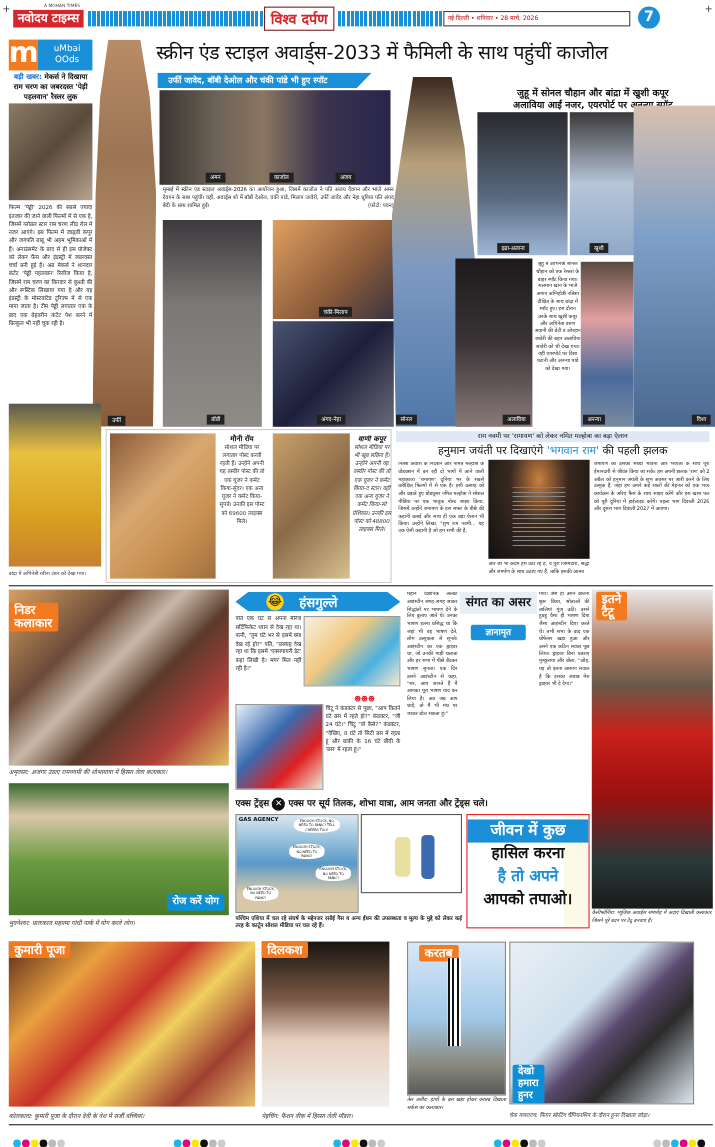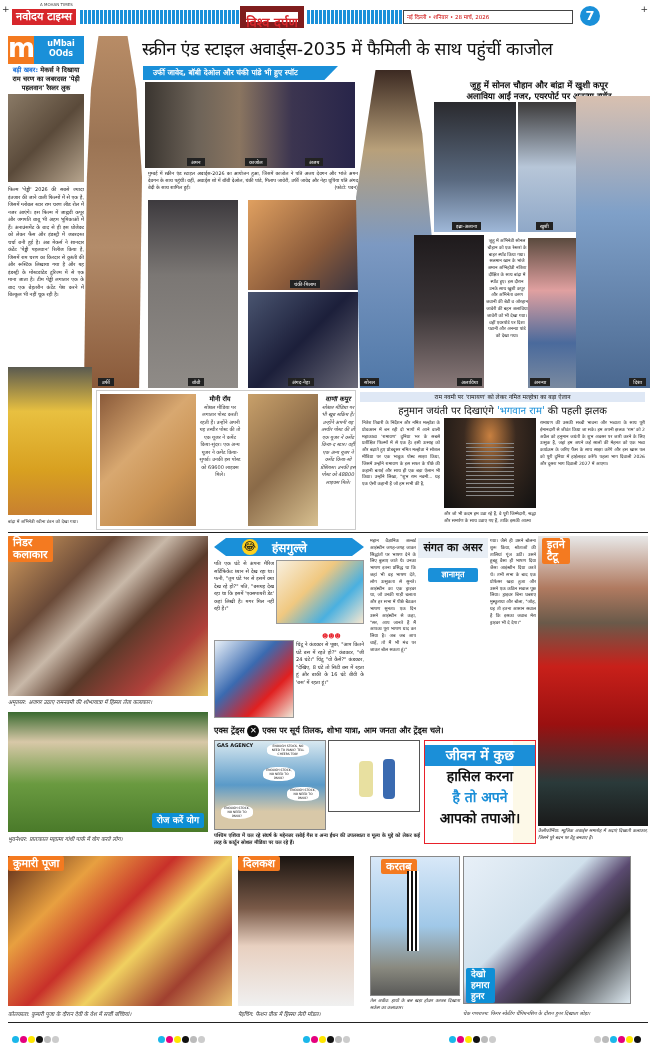--- a/index.html
+++ b/index.html
@@ -19,51 +19,51 @@
 <body>
 
 <div class="abs" style="left:0;top:0;width:650px;height:30px">
   <div class="abs" style="left:2px;top:4px;font-size:9px;color:#333">+</div>
   <div class="abs" style="right:2px;top:4px;font-size:9px;color:#333">+</div>
   <div class="abs" style="left:40px;top:2px;font-size:4px;color:#444">A MOHAN TIMES</div>
   <div class="abs" style="left:12px;top:9px;width:64px;height:16px;background:#d7262b;color:#fff;font-weight:bold;font-size:11px;line-height:16px;text-align:center">
     <span>नवोदय टाइम्स</span>
   </div>
   <div class="abs" style="left:80px;top:10px;width:160px;height:14px;background:repeating-linear-gradient(90deg,#1a90d9 0 3px,#fff 3px 4px)"></div>
-  <div class="abs" style="left:240px;top:6px;width:64px;height:22px;border:6px solid #7f1d1d;background:#fff;text-align:center">
+  <div class="abs" style="left:240px;top:6px;width:64px;height:22px;border:1px solid #7f1d1d;background:#fff;text-align:center">
     <span style="font-size:13px;font-weight:bold;color:#d7262b;line-height:20px">विश्व दर्पण</span>
   </div>
   <div class="abs" style="left:307px;top:10px;width:95px;height:14px;background:repeating-linear-gradient(90deg,#1a90d9 0 3px,#fff 3px 4px)"></div>
   <div class="abs" style="left:403px;top:10px;width:170px;height:14px;border:1px solid #444;font-size:5.5px;line-height:12px;padding-left:3px;color:#c00">
     <span>नई दिल्ली • शनिवार • 28 मार्च, 2026</span>
   </div>
   <div class="abs" style="left:580px;top:6px;width:20px;height:20px;border-radius:50%;background:#1a90d9;color:#fff;font-weight:bold;font-size:13px;text-align:center;line-height:20px">
     <span>7</span>
   </div>
 </div>
 
 <div class="abs" style="left:8px;top:36px;width:76px;height:320px">
   <div style="display:flex;height:28px">
     <div style="width:26px;background:#f47a20;color:#fff;font-weight:bold;font-size:26px;line-height:24px;text-align:center">m</div>
-    <div style="flex:1;background:#1a90d9;color:#fff;font-weight:bold;font-size:8px;line-height:10px;padding:3px 0 0 4px;text-align:center">
+    <div style="flex:1;background:#1a90d9;color:#fff;font-weight:normal;font-size:8px;line-height:10px;padding:3px 0 0 4px;text-align:center">
       <div>uMbai</div>
       <div>OOds</div>
     </div>
   </div>
   <div style="font-size:6.5px;font-weight:bold;line-height:9px;text-align:center;margin-top:2px">
     <span style="color:#1a6fd9">बड़ी खबर:</span>
     <span>मेकर्स ने दिखाया राम चरण का जबरदस्त 'पेड़ी पहलवान' रैस्लर लुक</span>
   </div>
   <div class="photo" style="left:0;top:58px;width:76px;height:88px;background:linear-gradient(135deg,#8a7a66,#5a4a3a 50%,#b7a58e)"></div>
   <div class="txt" style="position:absolute;left:0;top:150px;width:76px;height:170px;overflow:hidden">फिल्म 'पेड्डी' 2026 की सबसे ज्यादा इंतजार की जाने वाली फिल्मों में से एक है, जिसमें ग्लोबल स्टार राम चरण लीड रोल में नजर आएंगे। इस फिल्म में जाह्नवी कपूर और जगपति बाबू भी अहम भूमिकाओं में हैं। अनाउंसमेंट के बाद से ही इस प्रोजेक्ट को लेकर फैंस और इंडस्ट्री में जबरदस्त चर्चा बनी हुई है। अब मेकर्स ने शानदार कंटेंट 'पेड्डी पहलवान' रिलीज किया है, जिसमें राम चरण का किरदार से कुश्ती की और रूस्टिक लिखाया गया है और यह इंडस्ट्री के मोस्टवांटेड टूरिज्म में से एक माना जाता है। टीम पेड्डी लगातार एक के बाद एक बेहतरीन कंटेंट पेश करने में बिल्कुल भी नहीं चूक रही है।</div>
 </div>
 
 <div class="photo" style="left:84px;top:36px;width:58px;height:352px;background:linear-gradient(180deg,#b88c66 0%,#9b7454 30%,#b38c6a 60%,#8a5a3a 100%);clip-path:polygon(25% 0,75% 0,90% 15%,100% 40%,95% 100%,0 100%,5% 40%,12% 15%)"></div>
 
-<div class="abs" style="left:142px;top:38px;width:370px;font-size:17.5px;line-height:22px;white-space:nowrap;letter-spacing:-0.3px">स्क्रीन एंड स्टाइल अवार्ड्स-2035 में फैमिली के साथ पहुंचीं काजोल</div>
+<div class="abs" style="left:142px;top:38px;width:370px;font-size:17.5px;line-height:22px;white-space:nowrap;letter-spacing:-0.3px">स्क्रीन एंड स्टाइल अवार्ड्स-2033 में फैमिली के साथ पहुंचीं काजोल</div>
 <div class="abs" style="left:143px;top:66px;width:195px;height:14px;background:#1a90d9;color:#fff;font-size:7.5px;font-weight:bold;line-height:14px;padding-left:10px;clip-path:polygon(0 0,100% 0,93% 100%,0 100%)">
   <span>उर्फी जावेद, बॉबी देओल और चंकी पांडे भी हुए स्पॉट</span>
 </div>
 
 <div class="photo" style="left:145px;top:82px;width:210px;height:86px;background:linear-gradient(90deg,#3a3530 0%,#6d6358 25%,#8a7560 45%,#3c3550 70%,#28254a 100%)">
   <span class="cap-tag" style="left:42px">अमन</span>
   <span class="cap-tag" style="left:100px">काजोल</span>
   <span class="cap-tag" style="left:160px">अजय</span>
 </div>
 <div class="txt abs" style="left:148px;top:170px;width:210px;font-size:4.8px;line-height:7px">
@@ -131,21 +131,21 @@
 <div class="txt abs" style="left:362px;top:420px;width:78px;height:110px;overflow:hidden;font-size:4.5px;line-height:6.8px">नितेश तिवारी के निर्देशन और नमित मल्होत्रा के प्रोडक्शन में बन रही दो भागों में आने वाली महाकाव्य 'रामायण' दुनिया भर के सबसे प्रतीक्षित फिल्मों में से एक है। इसी उत्साह को और बढ़ाते हुए प्रोड्यूसर नमित मल्होत्रा ने सोशल मीडिया पर एक भावुक पोस्ट साझा किया, जिसमें उन्होंने रामायण के इस सफर के पीछे की कहानी बताई और साथ ही एक बड़ा ऐलान भी किया। उन्होंने लिखा, "शुभ राम नवमी... यह एक ऐसी कहानी है जो हम सभी की है,</div>
 <div class="photo" style="left:444px;top:418px;width:92px;height:90px;background:radial-gradient(ellipse at 50% 20%,#c88040 0%,#3a2a20 40%,#111 100%)">
   <div class="abs" style="left:22px;top:25px;width:48px;height:55px;background:repeating-linear-gradient(180deg,#888 0 1px,transparent 1px 4px)"></div>
 </div>
 <div class="txt abs" style="left:444px;top:511px;width:92px;height:20px;overflow:hidden;font-size:4.5px;line-height:6.8px">और जो भी कदम हम उठा रहे हैं, वे पूरी जिम्मेदारी, श्रद्धा और समर्पण के साथ उठाए गए हैं, ताकि इसकी आत्मा</div>
 <div class="txt abs" style="left:540px;top:420px;width:105px;height:110px;overflow:hidden;font-size:4.5px;line-height:6.8px">रामायण की उसकी सच्ची भावना और भव्यता के साथ पूरी ईमानदारी से जीवंत किया जा सके। हम अपनी झलक 'राम' को 2 अप्रैल को हनुमान जयंती के शुभ अवसर पर जारी करने के लिए उत्सुक हैं, जहां हम अपने कई सालों की मेहनत को एक भव्य कार्यक्रम के जरिए फैंस के साथ साझा करेंगे और इस खास पल को पूरी दुनिया में हाईलाइट करेंगे। पहला भाग दिवाली 2026 और दूसरा भाग दिवाली 2027 में आएगा।</div>
 
 <div class="rule" style="left:8px;top:532px;width:640px;height:1px"></div>
 
 <div class="photo" style="left:8px;top:536px;width:200px;height:160px;background:linear-gradient(135deg,#d8a060,#6a4a38 30%,#c8b8a8 45%,#5a3a2a 60%,#b0403a 80%,#e0c060)">
-  <div class="orange-tag" style="left:0;top:0;line-height:12px">
+  <div class="orange-tag" style="left:0;top:12px;line-height:12px">
     <div>निडर</div>
     <div>कलाकार</div>
   </div>
 </div>
 <div class="caption" style="left:8px;top:698px">अमृतसर: अजगर उठाए रामनवमी की शोभायात्रा में हिस्सा लेता कलाकार।</div>
 
 <div class="abs" style="left:214px;top:538px;width:150px;height:18px;background:#1a90d9;clip-path:polygon(8% 0,92% 0,100% 50%,92% 100%,8% 100%,0 50%)">
   <div class="abs" style="left:28px;top:1px;width:16px;height:16px;border-radius:50%;background:#ffd21f;text-align:center;font-size:11px;line-height:16px">😂</div>
   <span style="position:absolute;left:58px;top:1px;color:#fff;font-weight:bold;font-size:12px">हंसगुल्ले</span>
 </div>

